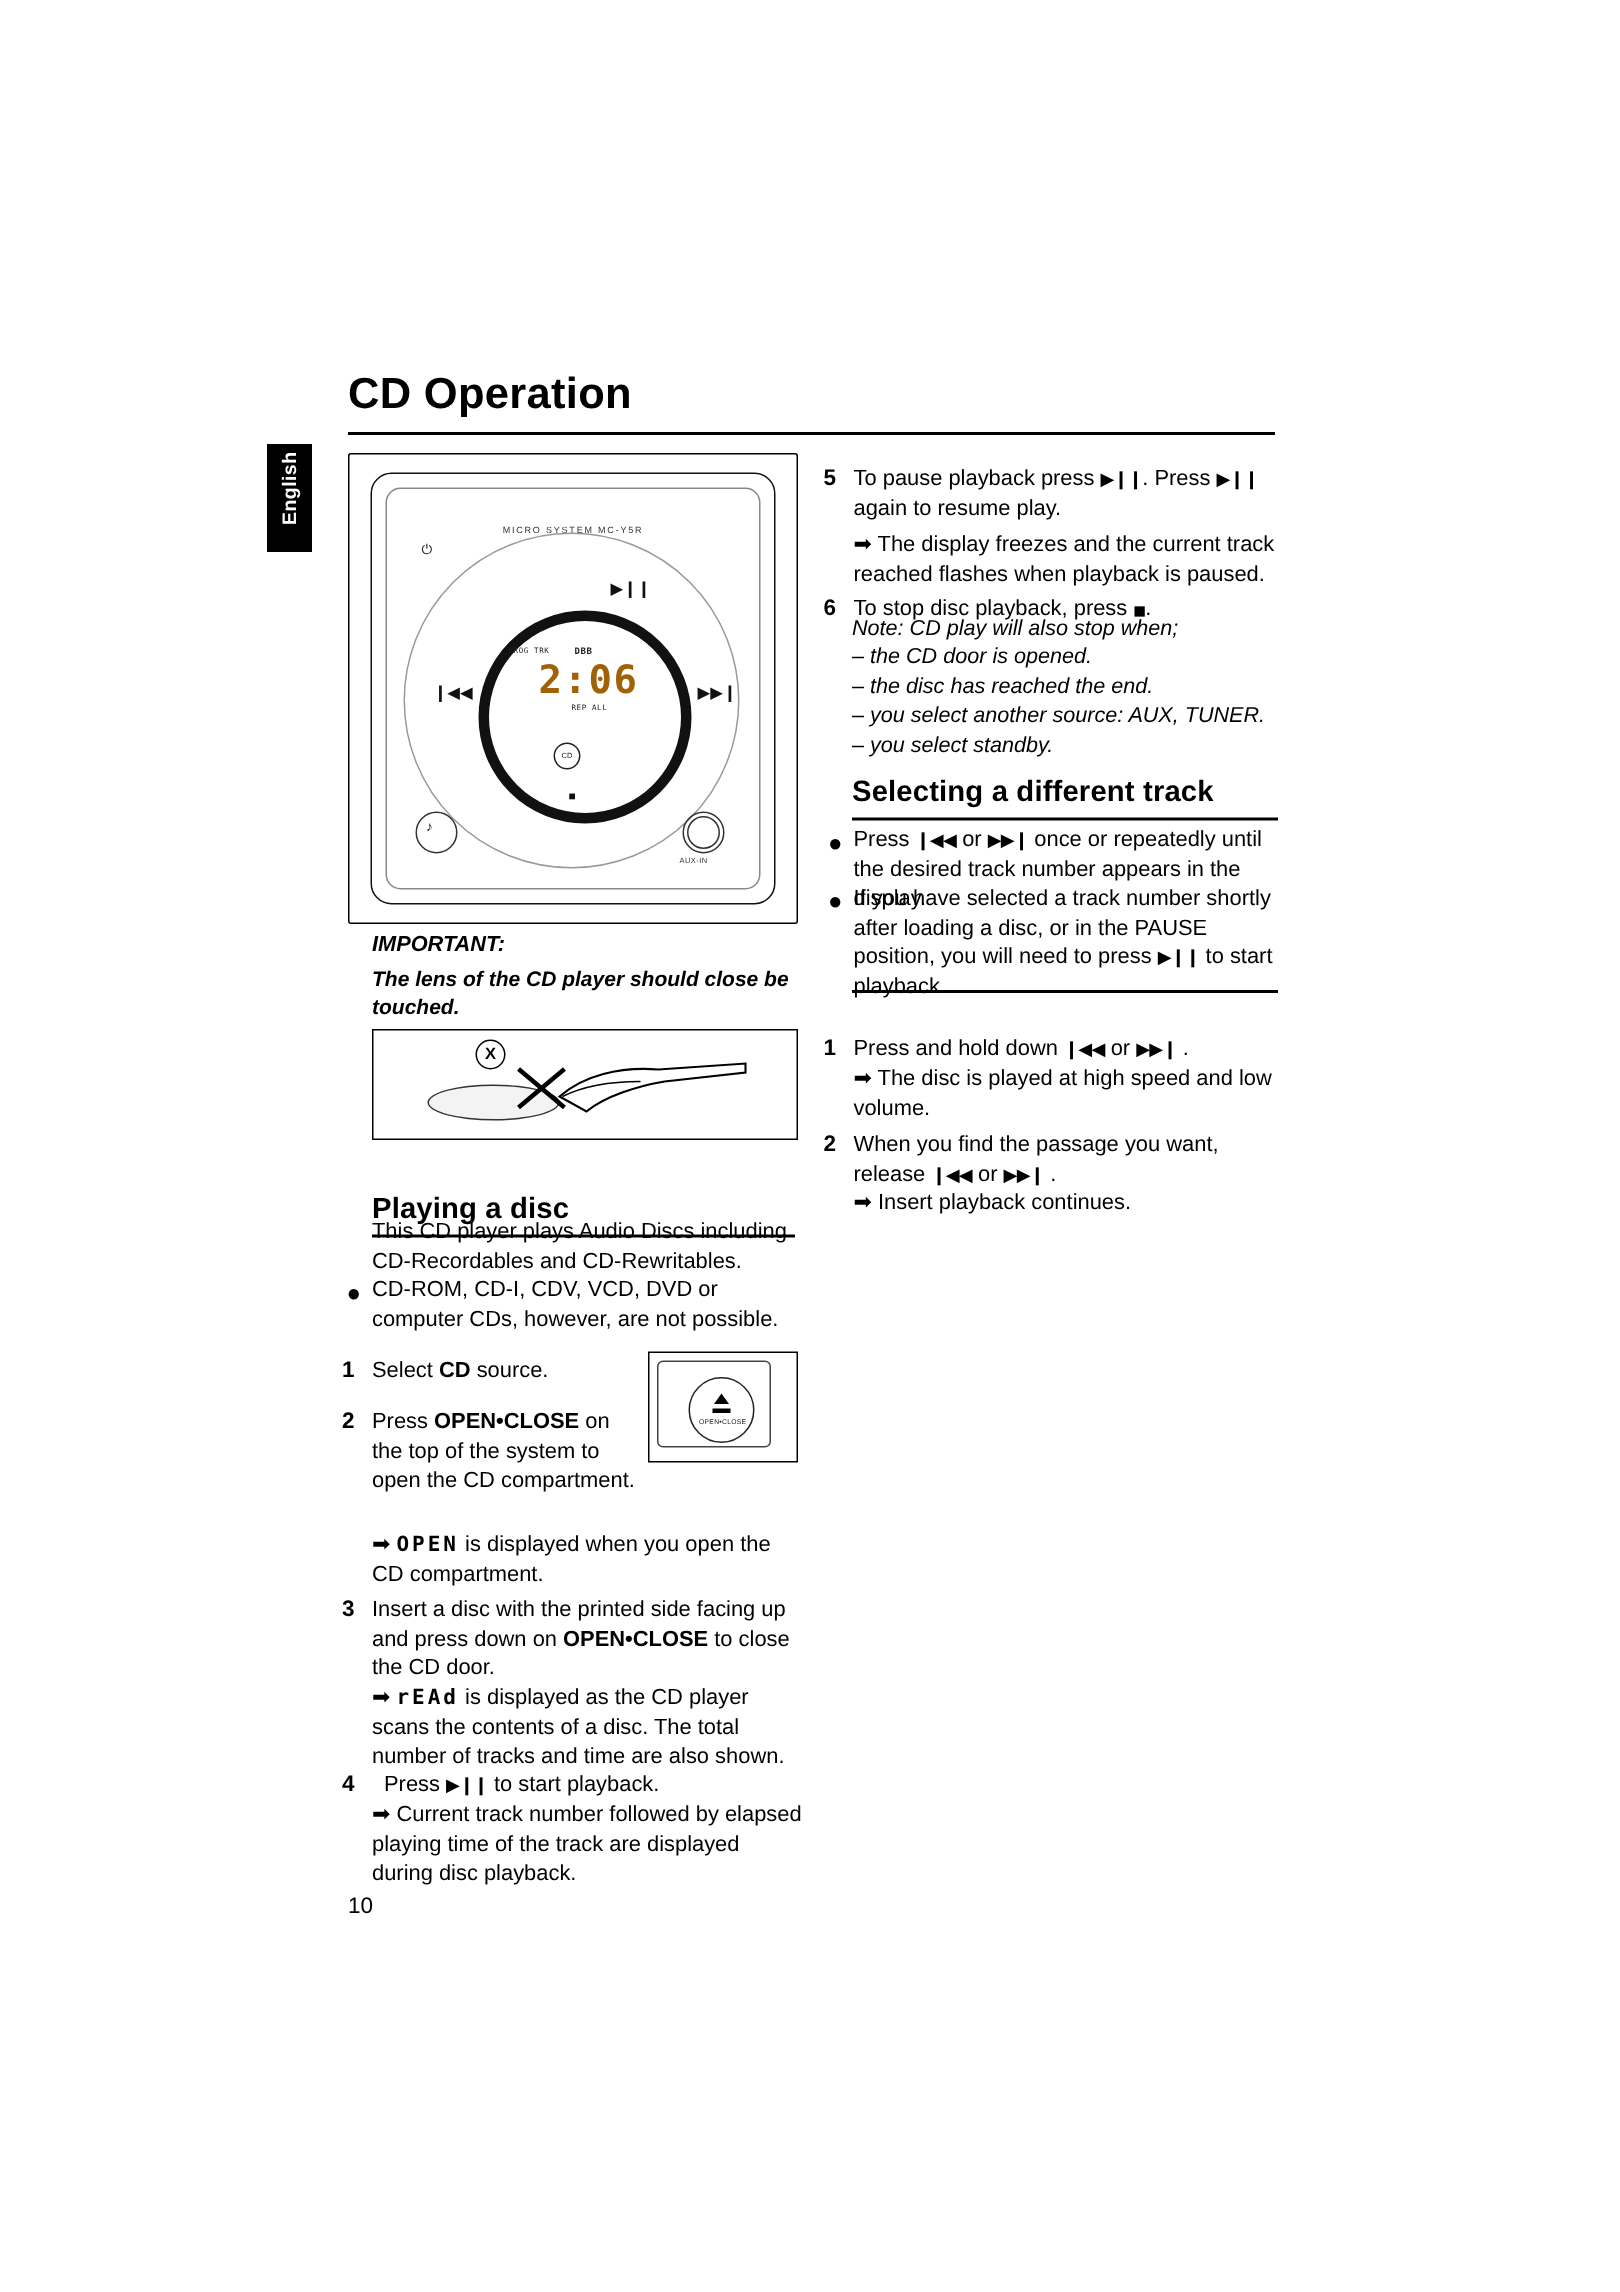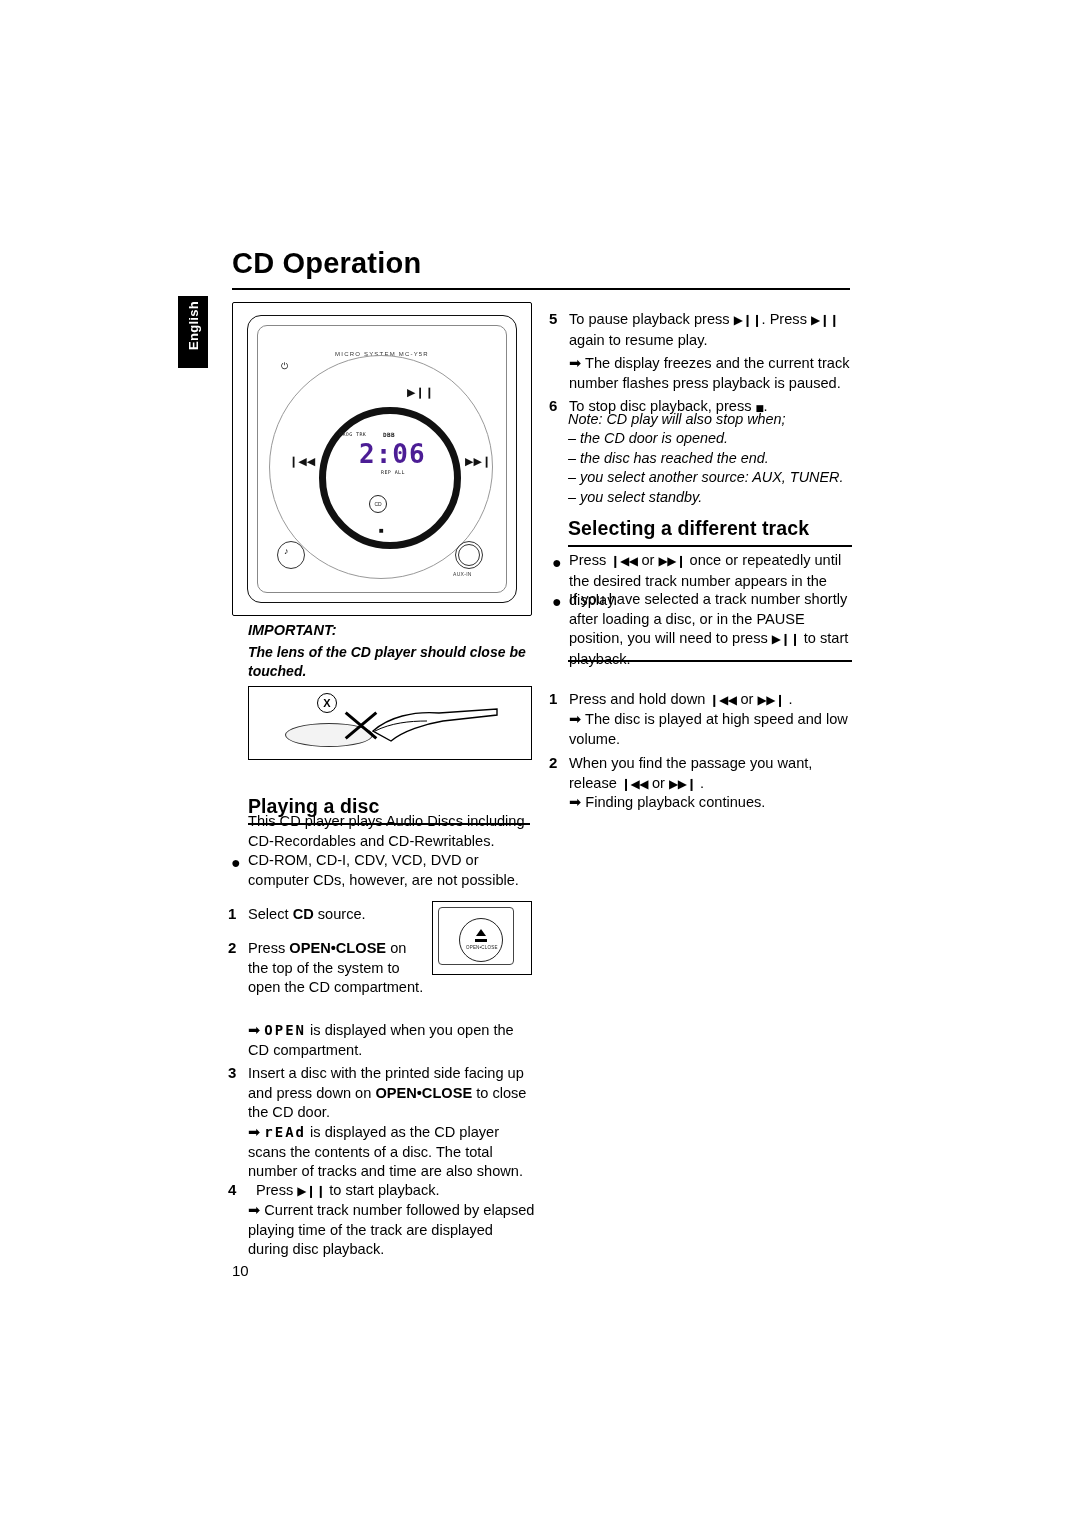--- a/index.html
+++ b/index.html
@@ -120,21 +120,21 @@
     height: 52px;
     font-family: "DejaVu Sans Mono", monospace;
   }
   .lcd-time {
     position: absolute;
     left: 22px;
     top: 8px;
     font-size: 26px;
     font-weight: bold;
     letter-spacing: 1px;
-    color: #4c1d95;
+    color: #a16207;
   }
   .lcd-lbl-a {
     position: absolute;
     left: 2px; top: 0px;
     font-size: 5px;
     color: #222;
     letter-spacing: 0.4px;
   }
   .lcd-lbl-b {
     position: absolute;
@@ -465,21 +465,21 @@
   <div class="num" style="left:228px; top:1064px;">3</div>
   <div class="para" style="left:248px; top:1064px; width:282px;"><span>Insert a disc with the printed side facing up and press down on </span><b class="kw">OPEN•CLOSE</b><span> to close the CD door.</span></div>
   <div class="para" style="left:248px; top:1122px; width:282px;"><span class="arrow">➡</span> <span class="seg">rEAd</span><span> is displayed as the CD player scans the contents of a disc. The total number of tracks and time are also shown.</span></div>
 
   <div class="num" style="left:228px; top:1181px;">4</div>
   <div class="para" style="left:256px; top:1181px; width:282px;"><span>Press </span><span class="ic">▶❙❙</span><span> to start playback.</span></div>
   <div class="para" style="left:248px; top:1200px; width:288px;"><span class="arrow">➡</span> <span>Current track number followed by elapsed playing time of the track are displayed during disc playback.</span></div>
 
   <div class="num" style="left:549px; top:310px;">5</div>
   <div class="para" style="left:569px; top:310px; width:284px;"><span>To pause playback press </span><span class="ic">▶❙❙</span><span>. Press </span><span class="ic">▶❙❙</span><span> again to resume play.</span></div>
-  <div class="para" style="left:569px; top:353px; width:290px;"><span class="arrow">➡</span> <span>The display freezes and the current track number flashes press playback is paused.</span></div>
+  <div class="para" style="left:569px; top:353px; width:290px;"><span class="arrow">➡</span> <span>The display freezes and the current track reached flashes when playback is paused.</span></div>
 
   <div class="num" style="left:549px; top:397px;">6</div>
   <div class="para" style="left:569px; top:397px; width:284px;"><span>To stop disc playback, press </span><span class="ic" style="font-size:9px;">■</span><span>.</span></div>
 
   <div class="note-block">
     <div>Note: CD play will also stop when;</div>
     <div>– the CD door is opened.</div>
     <div>– the disc has reached the end.</div>
     <div>– you select another source: AUX, TUNER.</div>
     <div>– you select standby.</div>
@@ -499,17 +499,17 @@
   <div class="sec-passage">
     <div class="h2-rule"></div>
   </div>
 
   <div class="num" style="left:549px; top:690px;">1</div>
   <div class="para" style="left:569px; top:690px; width:284px;"><span>Press and hold down </span><span class="ic">❙◀◀</span><span> or </span><span class="ic">▶▶❙</span><span> .</span></div>
   <div class="para" style="left:569px; top:709px; width:290px;"><span class="arrow">➡</span> <span>The disc is played at high speed and low volume.</span></div>
 
   <div class="num" style="left:549px; top:754px;">2</div>
   <div class="para" style="left:569px; top:754px; width:284px;"><span>When you find the passage you want, release </span><span class="ic">❙◀◀</span><span> or </span><span class="ic">▶▶❙</span><span> .</span></div>
-  <div class="para" style="left:569px; top:792px; width:290px;"><span class="arrow">➡</span> <span>Finding playback continues.</span></div>
+  <div class="para" style="left:569px; top:792px; width:290px;"><span class="arrow">➡</span> <span>Insert playback continues.</span></div>
 
   <div class="folio">10</div>
 
 </div>
 
 </body></html>

